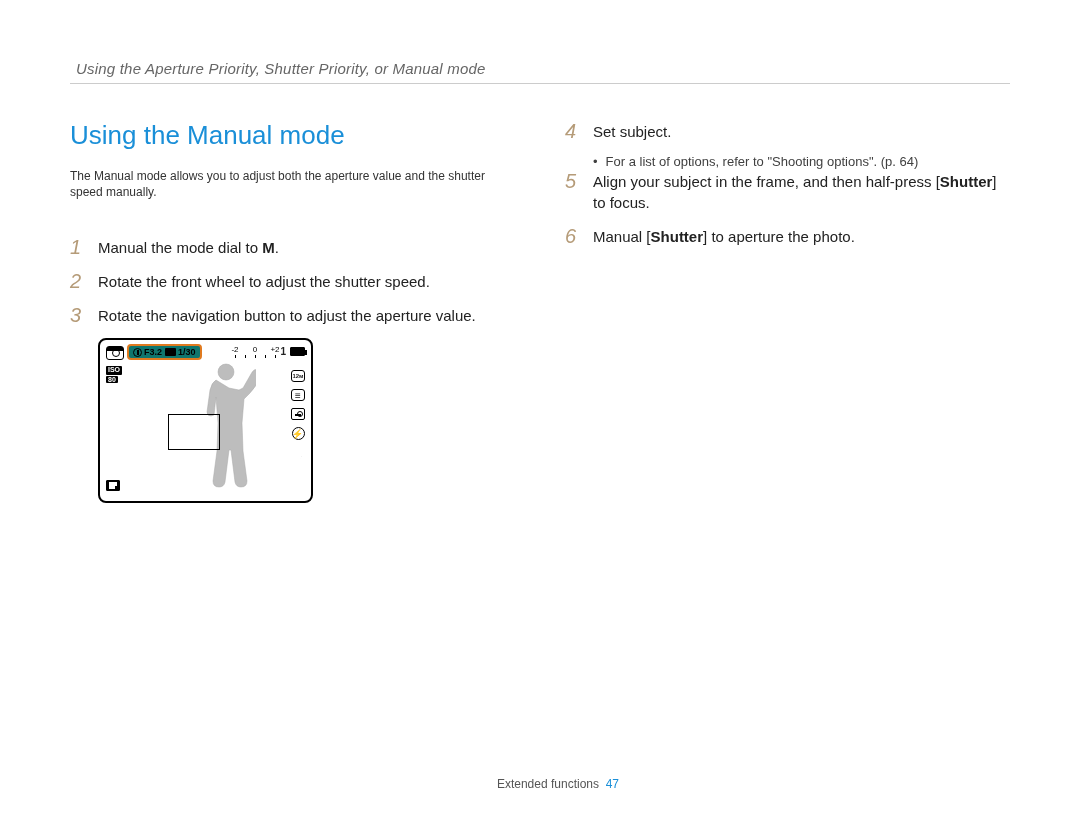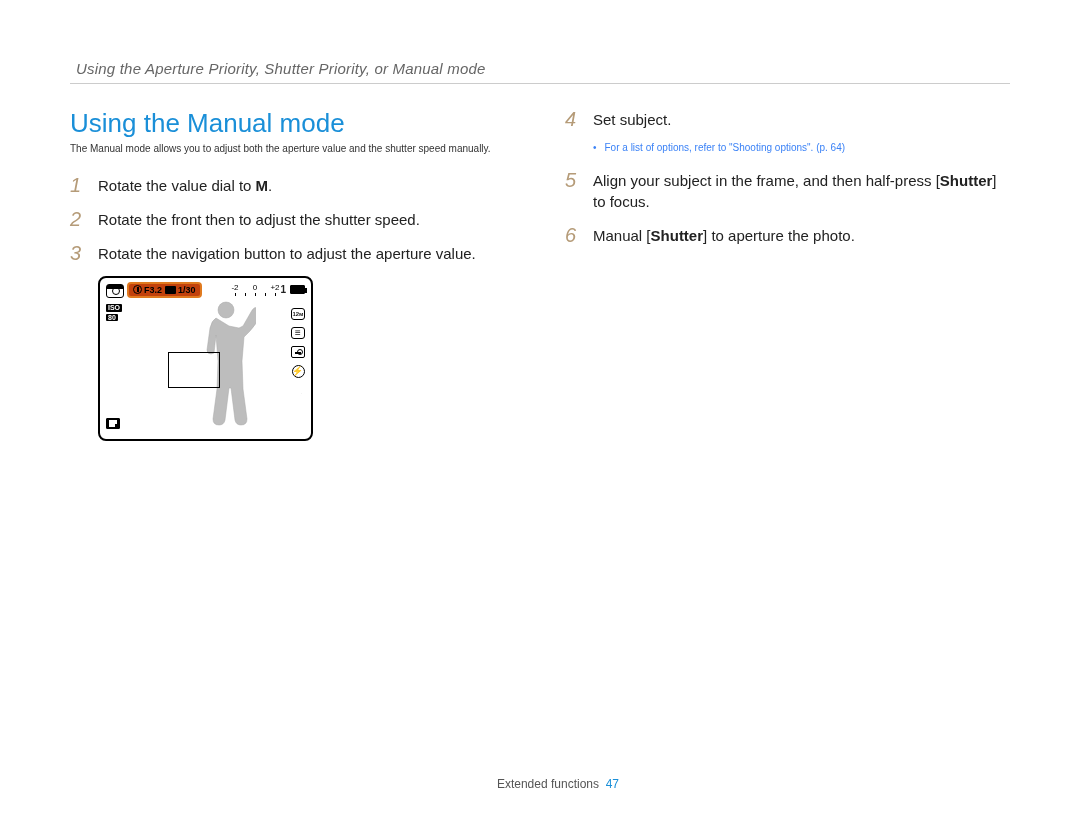--- a/index.html
+++ b/index.html
@@ -12,38 +12,38 @@
   }
   .breadcrumb {
     font-style: italic;
     color: #666;
     font-size: 15px;
     font-weight: 300;
     letter-spacing: 0.2px;
     padding-left: 6px;
     border-bottom: 1px solid #ccc;
     padding-bottom: 6px;
-    margin-bottom: 24px;
+    margin-bottom: 36px;
   }
   .cols {
     display: flex;
     gap: 50px;
   }
   .col { flex: 1; }
   .h2 {
     color: #1a8fd8;
     font-size: 26px;
     font-weight: 400;
-    margin-bottom: 3px;
+    margin-bottom: 17px;
   }
   .intro {
-    font-size: 10px;
+    font-size: 12px;
     color: #333;
     line-height: 1.35;
-    margin-bottom: 18px;
+    margin-bottom: 36px;
   }
   .step {
     display: flex;
     align-items: flex-start;
     gap: 10px;
     margin-bottom: 12px;
     font-size: 15px;
     line-height: 1.4;
   }
   .step-num {
@@ -56,25 +56,25 @@
   }
   .step-text { flex: 1; padding-top: 1px; }
   .mode-m {
     font-weight: 900;
     font-family: Arial, sans-serif;
   }
   .bold { font-weight: 700; margin-top: 48px; }
   .bullet {
     display: flex;
     gap: 8px;
-    font-size: 10px;
-    color: #3b82f6;
+    font-size: 13px;
+    color: #404040;
     margin-left: 28px;
     margin-top: 4px;
-    margin-bottom: 16px;
+    margin-bottom: 1px;
   }
   .bullet::before { content: "•"; }
 
   
   .lcd-wrap { margin-top: 8px; margin-left: 28px; }
   .lcd {
     width: 215px;
     height: 165px;
     border: 2px solid #000;
     border-radius: 8px;
@@ -89,21 +89,21 @@
     background: linear-gradient(#000 0 30%, transparent 30%);
   }
   .ico-cam::after { content:""; position:absolute; right:3px; bottom:2px; width:6px; height:6px; border:1.5px solid #000; border-radius:50%; }
   
   .pill {
     position: absolute; top: 4px; left: 27px;
     height: 16px; padding: 0 4px;
     border: 2px solid #e07a1f; border-radius: 4px;
     display: flex; align-items: center; gap: 2px;
     font-size: 9px; font-weight: 900; color:#000;
-    background: #c2410c;
+    background: #0f766e;
   }
   .pill .ap-ico {
     display:inline-block; width:9px; height:9px; border:1.5px solid #000; border-radius:50%;
     position: relative;
   }
   .pill .ap-ico::after { content:""; position:absolute; left:3px; top:1px; width:2px; height:5px; background:#000; }
   .pill .shut-ico {
     display:inline-block; width:11px; height:8px; background:#000; border-radius:1px;
     position: relative; margin-left: 1px;
   }
@@ -164,27 +164,27 @@
 
   <div class="cols">
 
     <div class="col">
       <div class="h2">Using the Manual mode</div>
       <div class="intro">The Manual mode allows you to adjust both the aperture value and the shutter speed manually.</div>
 
       <div class="step">
         <div class="step-num">1</div>
         <div class="step-text">
-          <span>Rotate the value dial to </span><span class="mode-m">M</span><span>.</span>
+          <span>Manual the mode dial to </span><span class="mode-m">M</span><span>.</span>
         </div>
       </div>
 
       <div class="step">
         <div class="step-num">2</div>
-        <div class="step-text">Rotate the front then to adjust the shutter speed.</div>
+        <div class="step-text">Rotate the front wheel to adjust the shutter speed.</div>
       </div>
 
       <div class="step">
         <div class="step-num">3</div>
         <div class="step-text">Rotate the navigation button to adjust the aperture value.</div>
       </div>
 
       <div class="lcd-wrap">
         <div class="lcd">
           <div class="ico-cam"></div>

